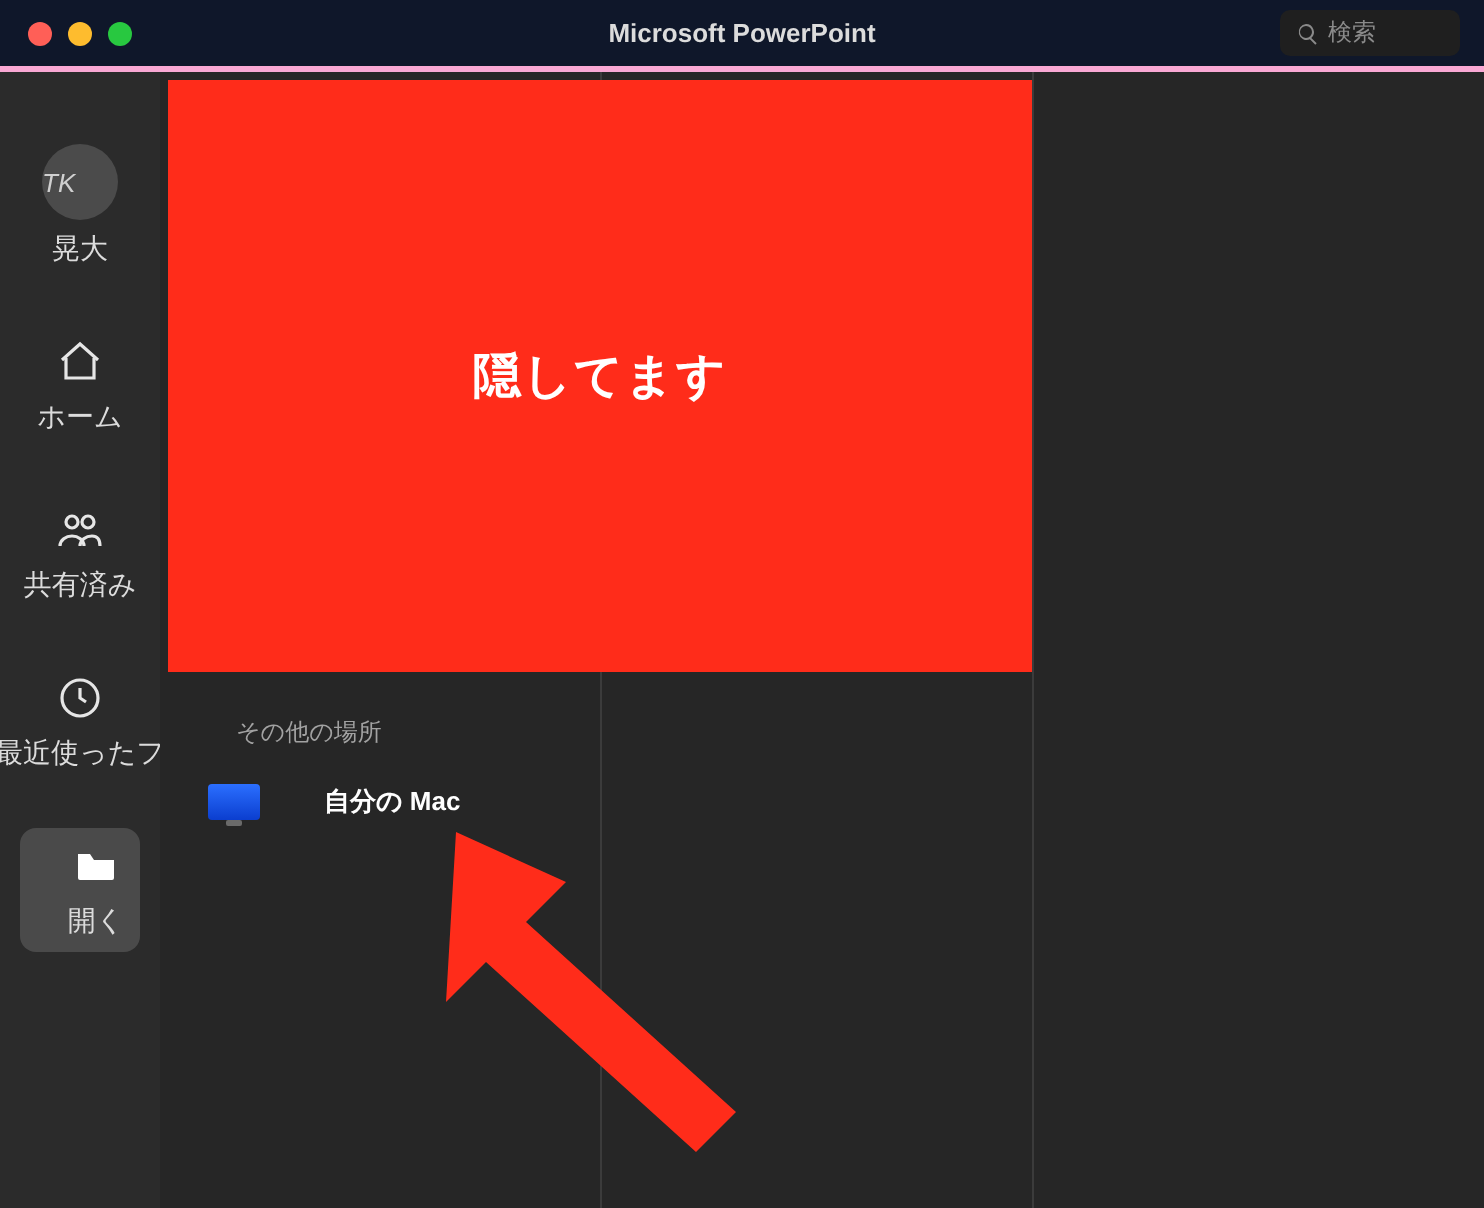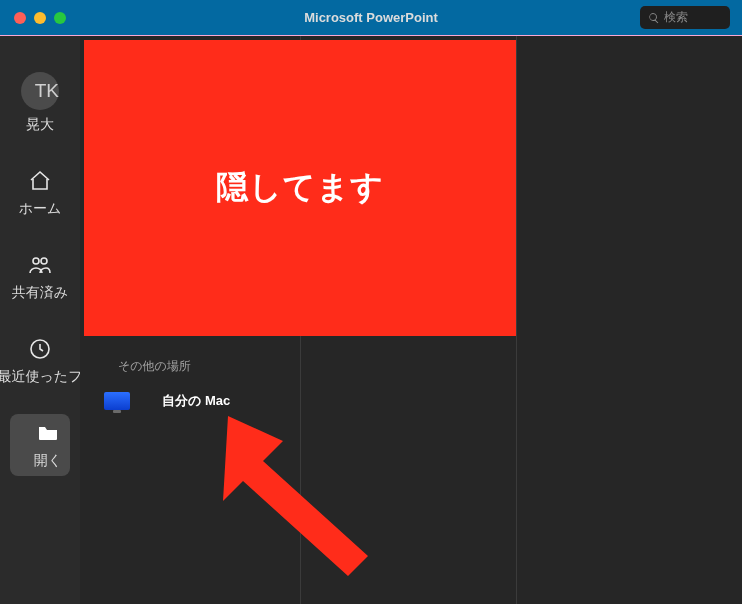--- a/index.html
+++ b/index.html
@@ -7,25 +7,25 @@
     width: 742px;
     height: 604px;
     background: #2b2b2b;
     font-family: -apple-system, "Helvetica Neue", Arial, sans-serif;
     color: #e6e6e6;
     overflow: hidden;
     position: relative;
   }
   .titlebar {
     height: 36px;
-    background: #0369a1;
-    display: flex;
-    align-items: center;
-    position: relative;
-    border-bottom: 1px solid #f9a8d4;
+    background: #0f172a;
+    display: flex;
+    align-items: center;
+    position: relative;
+    border-bottom: 3px solid #f9a8d4;
   }
   .traffic-lights {
     display: flex;
     gap: 8px;
     padding-left: 14px;
   }
   .traffic-light {
     width: 12px; height: 12px; border-radius: 50%;
   }
   .tl-red { background: #ff5f57; }
@@ -94,24 +94,25 @@
     color: #dcdcdc;
     text-align: right;
     white-space: nowrap;
   }
   .avatar {
     width: 38px; height: 38px;
     border-radius: 50%;
     background: #4b4b4b;
     display: flex;
     align-items: center;
-    justify-content: flex-end;
-    font-size: 19px;
+    justify-content: flex-start;
+    font-size: 13px;
     font-weight: 500;
     color: #d0d0d0;
+    font-style: italic;
   }
   .side-icon { width: 26px; height: 26px; display: flex; align-items: center; justify-content: center; }
   .side-icon svg { width: 24px; height: 24px; stroke: #e6e6e6; fill: none; stroke-width: 1.6; }
   .side-item.active .side-icon svg { stroke: #ffffff; fill: #ffffff; }
 
   .main {
     flex: 1;
     background: #262626;
     position: relative;
   }
@@ -121,21 +122,21 @@
     left: 4px;
     top: 4px;
     width: 432px;
     height: 296px;
     background: #ff2c1a;
     display: flex;
     align-items: center;
     justify-content: center;
   }
   .red-block-text {
-    font-size: 32px;
+    font-size: 24px;
     font-weight: 600;
     color: #ffffff;
     letter-spacing: 1px;
   }
 
   .vert-divider-1 {
     position: absolute;
     left: 220px;
     top: 0;
     bottom: 0;

